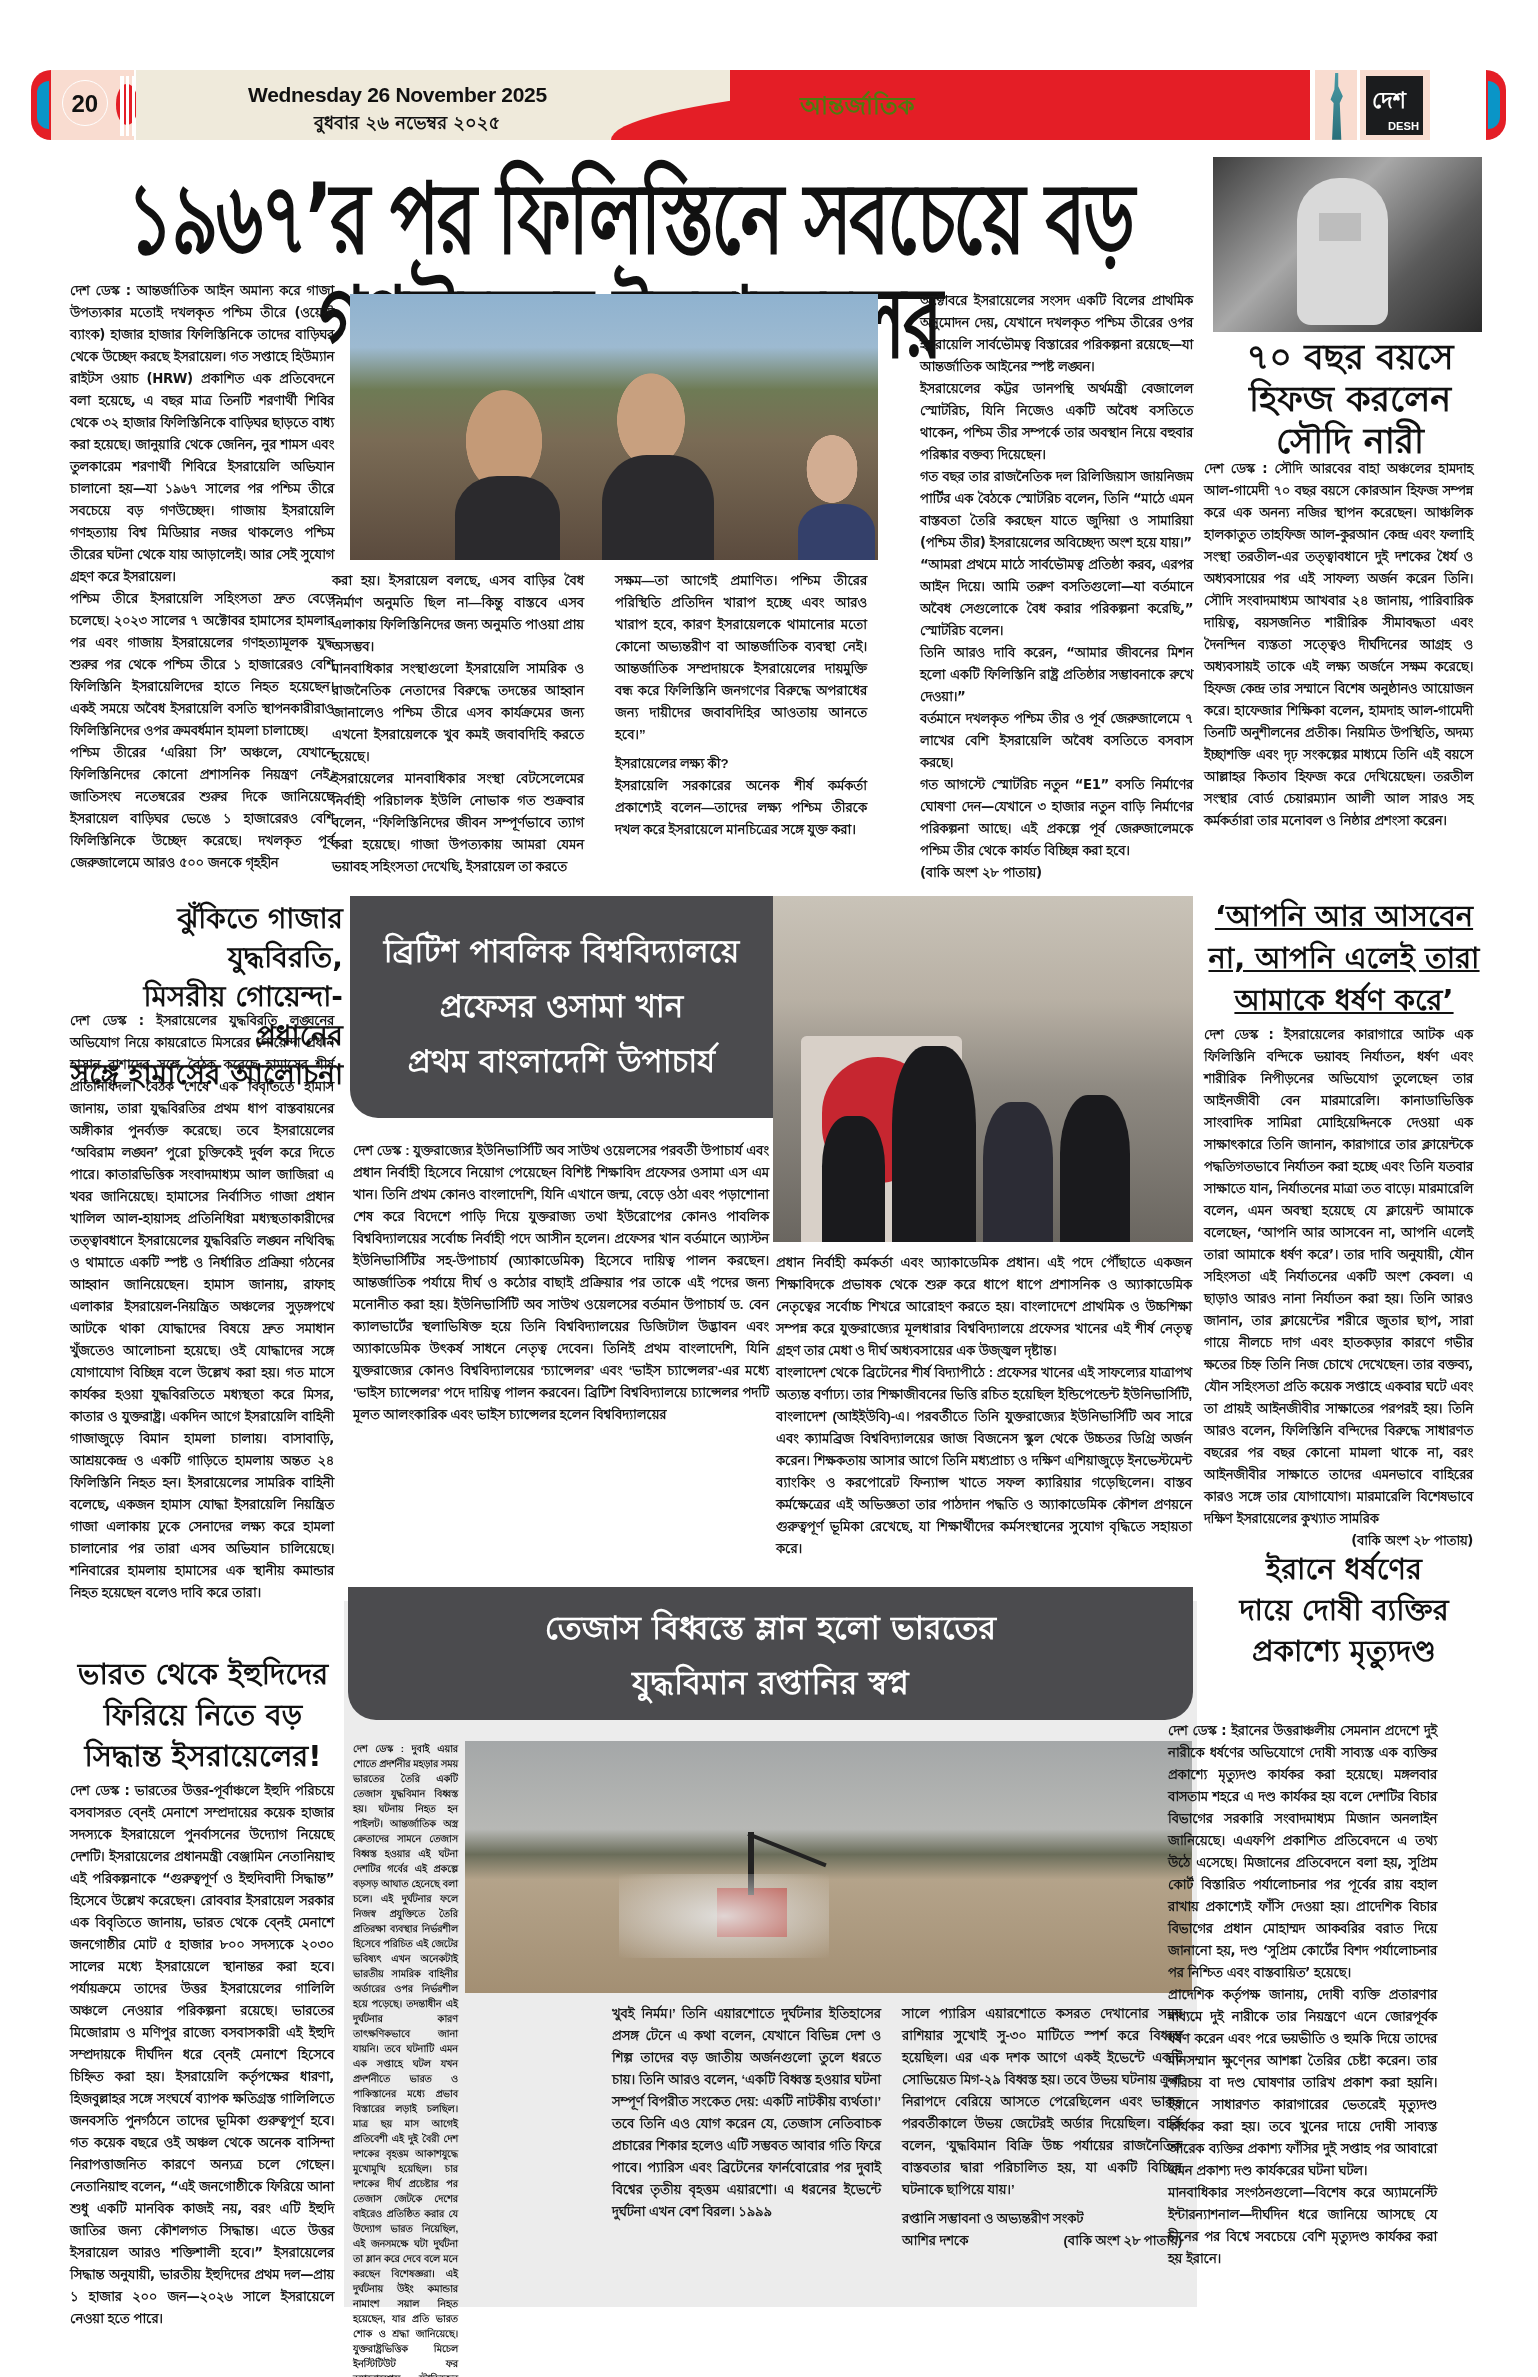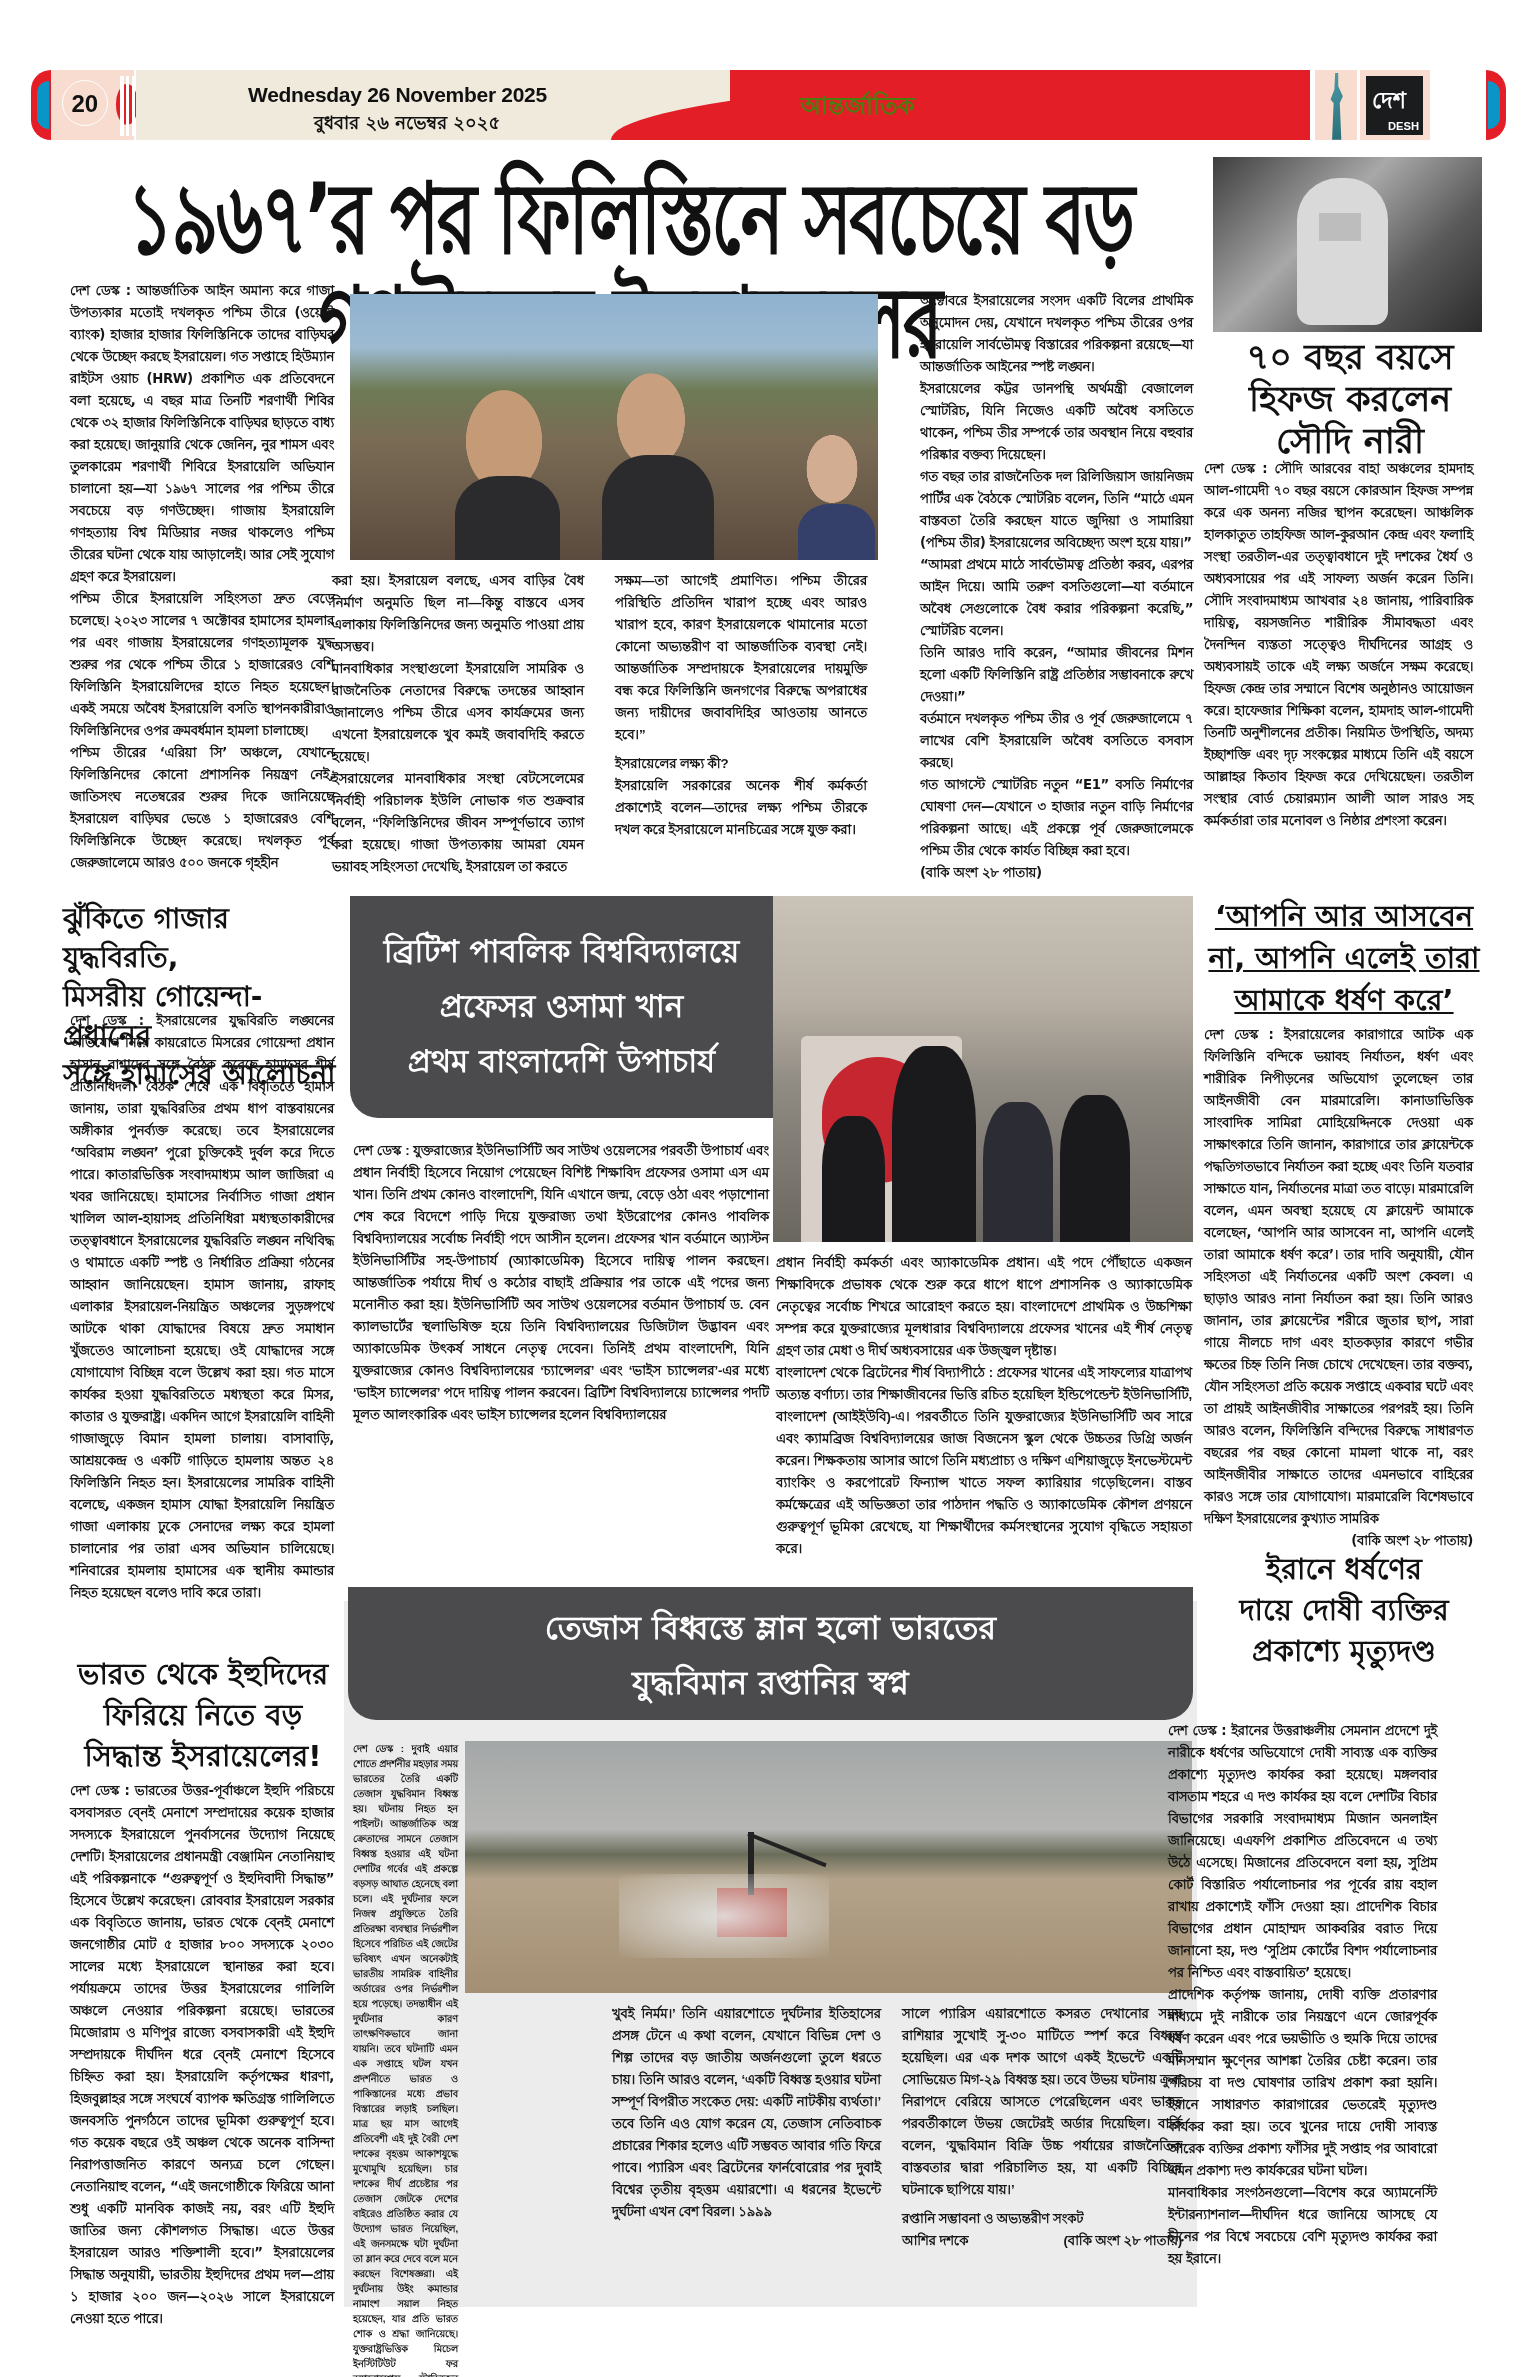--- a/index.html
+++ b/index.html
@@ -145,21 +145,21 @@
 </div>
 <div class="abs hl" style="left:1210px; top:336px; width:280px; font-size:35px; line-height:42px;">
   <div>৭০ বছর বয়সে</div>
   <div>হিফজ করলেন</div>
   <div>সৌদি নারী</div>
 </div>
 <div class="abs col" style="left:1204px; top:458px; width:269px;">
   <p>দেশ ডেস্ক : সৌদি আরবের বাহা অঞ্চলের হামদাহ আল-গামেদী ৭০ বছর বয়সে কোরআন হিফজ সম্পন্ন করে এক অনন্য নজির স্থাপন করেছেন। আঞ্চলিক হালকাতুত তাহফিজ আল-কুরআন কেন্দ্র এবং ফলাহি সংস্থা তরতীল-এর তত্ত্বাবধানে দুই দশকের ধৈর্য ও অধ্যবসায়ের পর এই সাফল্য অর্জন করেন তিনি। সৌদি সংবাদমাধ্যম আখবার ২৪ জানায়, পারিবারিক দায়িত্ব, বয়সজনিত শারীরিক সীমাবদ্ধতা এবং দৈনন্দিন ব্যস্ততা সত্ত্বেও দীর্ঘদিনের আগ্রহ ও অধ্যবসায়ই তাকে এই লক্ষ্য অর্জনে সক্ষম করেছে। হিফজ কেন্দ্র তার সম্মানে বিশেষ অনুষ্ঠানও আয়োজন করে। হাফেজার শিক্ষিকা বলেন, হামদাহ আল-গামেদী তিনটি অনুশীলনের প্রতীক। নিয়মিত উপস্থিতি, অদম্য ইচ্ছাশক্তি এবং দৃঢ় সংকল্পের মাধ্যমে তিনি এই বয়সে আল্লাহর কিতাব হিফজ করে দেখিয়েছেন। তরতীল সংস্থার বোর্ড চেয়ারম্যান আলী আল সারও সহ কর্মকর্তারা তার মনোবল ও নিষ্ঠার প্রশংসা করেন।</p>
 </div>
 
-<div class="abs hl" style="left:63px; top:899px; width:280px; font-size:28px; line-height:39px; text-align:left;">
+<div class="abs hl" style="left:63px; top:899px; width:280px; font-size:28px; line-height:39px; text-align:right;">
   <div>ঝুঁকিতে গাজার যুদ্ধবিরতি,</div>
   <div>মিসরীয় গোয়েন্দা-প্রধানের</div>
   <div>সঙ্গে হামাসের আলোচনা</div>
 </div>
 <div class="abs col" style="left:70px; top:1010px; width:264px;">
   <p>দেশ ডেস্ক : ইসরায়েলের যুদ্ধবিরতি লঙ্ঘনের অভিযোগ নিয়ে কায়রোতে মিসরের গোয়েন্দা প্রধান হাসান রাশাদের সঙ্গে বৈঠক করেছে হামাসের শীর্ষ প্রতিনিধিদল। বৈঠক শেষে এক বিবৃতিতে হামাস জানায়, তারা যুদ্ধবিরতির প্রথম ধাপ বাস্তবায়নের অঙ্গীকার পুনর্ব্যক্ত করেছে। তবে ইসরায়েলের ‘অবিরাম লঙ্ঘন’ পুরো চুক্তিকেই দুর্বল করে দিতে পারে। কাতারভিত্তিক সংবাদমাধ্যম আল জাজিরা এ খবর জানিয়েছে। হামাসের নির্বাসিত গাজা প্রধান খালিল আল-হায়াসহ প্রতিনিধিরা মধ্যস্থতাকারীদের তত্ত্বাবধানে ইসরায়েলের যুদ্ধবিরতি লঙ্ঘন নথিবিদ্ধ ও থামাতে একটি স্পষ্ট ও নির্ধারিত প্রক্রিয়া গঠনের আহ্বান জানিয়েছেন। হামাস জানায়, রাফাহ এলাকার ইসরায়েল-নিয়ন্ত্রিত অঞ্চলের সুড়ঙ্গপথে আটকে থাকা যোদ্ধাদের বিষয়ে দ্রুত সমাধান খুঁজতেও আলোচনা হয়েছে। ওই যোদ্ধাদের সঙ্গে যোগাযোগ বিচ্ছিন্ন বলে উল্লেখ করা হয়। গত মাসে কার্যকর হওয়া যুদ্ধবিরতিতে মধ্যস্থতা করে মিসর, কাতার ও যুক্তরাষ্ট্র। একদিন আগে ইসরায়েলি বাহিনী গাজাজুড়ে বিমান হামলা চালায়। বাসাবাড়ি, আশ্রয়কেন্দ্র ও একটি গাড়িতে হামলায় অন্তত ২৪ ফিলিস্তিনি নিহত হন। ইসরায়েলের সামরিক বাহিনী বলেছে, একজন হামাস যোদ্ধা ইসরায়েলি নিয়ন্ত্রিত গাজা এলাকায় ঢুকে সেনাদের লক্ষ্য করে হামলা চালানোর পর তারা এসব অভিযান চালিয়েছে। শনিবারের হামলায় হামাসের এক স্থানীয় কমান্ডার নিহত হয়েছেন বলেও দাবি করে তারা।</p>
 </div>
 
 <div class="abs dark-box hl" style="left:350px; top:896px; width:423px; height:222px; border-bottom-left-radius:28px; padding-top:28px; font-size:31px; line-height:55px;">
   <div>ব্রিটিশ পাবলিক বিশ্ববিদ্যালয়ে</div>

